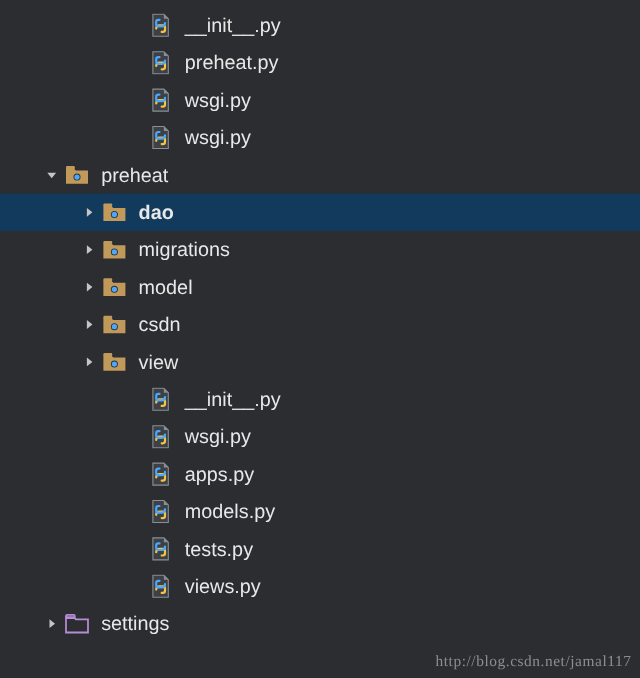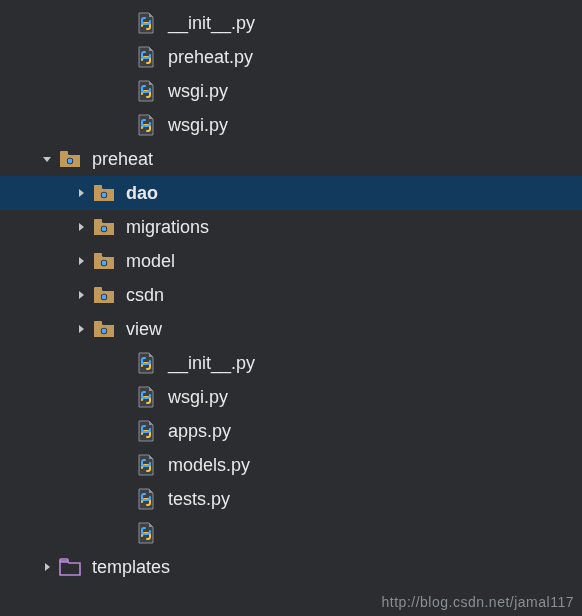--- a/index.html
+++ b/index.html
@@ -42,21 +42,21 @@
     margin-right: 10px;
     flex-shrink: 0;
   }
   .label { color: #e8e8e8; }
   .watermark {
     position: absolute;
     bottom: 6px;
     right: 8px;
     color: #8a8f96;
     font-size: 14px;
-    font-family: Liberation Sans, sans-serif;
+    font-family: Liberation Serif, serif;
     letter-spacing: 0.5px;
   }
 </style>
 </head>
 <body>
 
 <div class="tree" id="tree">
     <div class="row">
       <span class="indent i2"></span>
       <span class="arrow"></span>
@@ -280,30 +280,31 @@
       <span class="indent i2"></span>
       <span class="arrow"></span>
       <span class="icon">
         <svg width="20" height="22" viewBox="0 0 20 22">
           <path d="M3 1 L13 1 L17 5 L17 21 L3 21 Z" fill="#3d4146" stroke="#8a8f96" stroke-width="1"></path>
           <path d="M13 1 L13 5 L17 5 Z" fill="#8a8f96"></path>
           <path d="M6 14 q0 -3 3 -3 h3 q2 0 2 2 v2 q0 2 -2 2 h-1" fill="none" stroke="#f5c542" stroke-width="2" stroke-linecap="round"></path>
           <path d="M14 9 q0 3 -3 3 h-3 q-2 0 -2 -2 v-2 q0 -2 2 -2 h1" fill="none" stroke="#4aa8ff" stroke-width="2" stroke-linecap="round"></path>
         </svg>
       </span>
+      <span class="label">views.py</span>
     </div>
     <div class="row">
       <span class="indent i0"></span>
       <span class="arrow">
         <svg width="12" height="12" viewBox="0 0 12 12">
           <path d="M4 2 L4 10 L9 6 Z" fill="#c5c5c5"></path>
         </svg>
       </span>
       <span class="icon">
         <svg width="22" height="20" viewBox="0 0 22 20">
           <path d="M1 4 L8 4 L10 6 L21 6 L21 18 L1 18 Z" fill="none" stroke="#b88bd8" stroke-width="1.6"></path>
           <rect x="1" y="2" width="8" height="3" rx="1" fill="none" stroke="#b88bd8" stroke-width="1.6"></rect>
         </svg>
       </span>
-      <span class="label">templates</span>
+      <span class="label">settings</span>
     </div>
   </div>
 <div class="watermark">http://blog.csdn.net/jamal117</div>
 
 </body></html>

